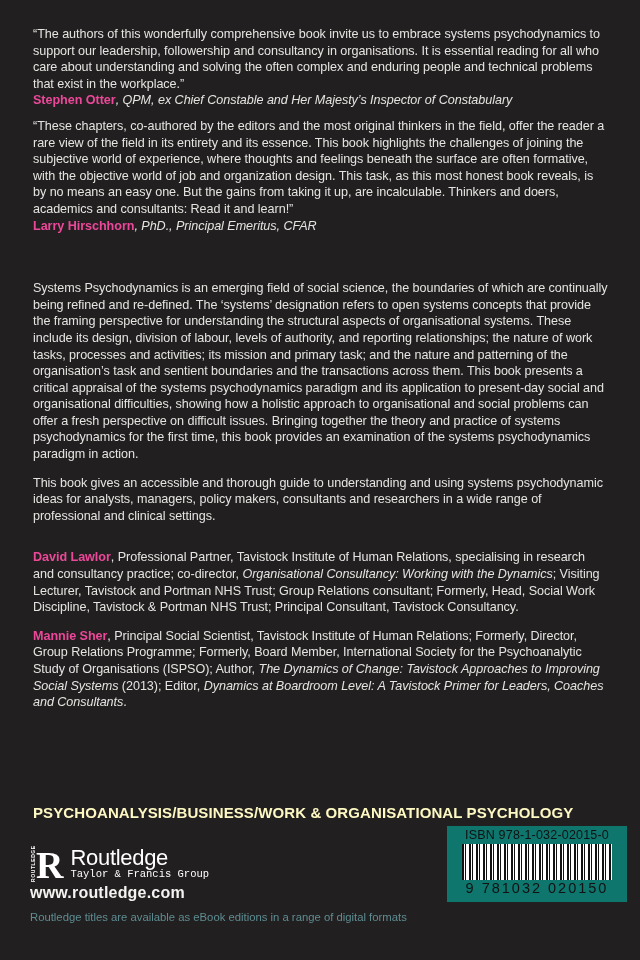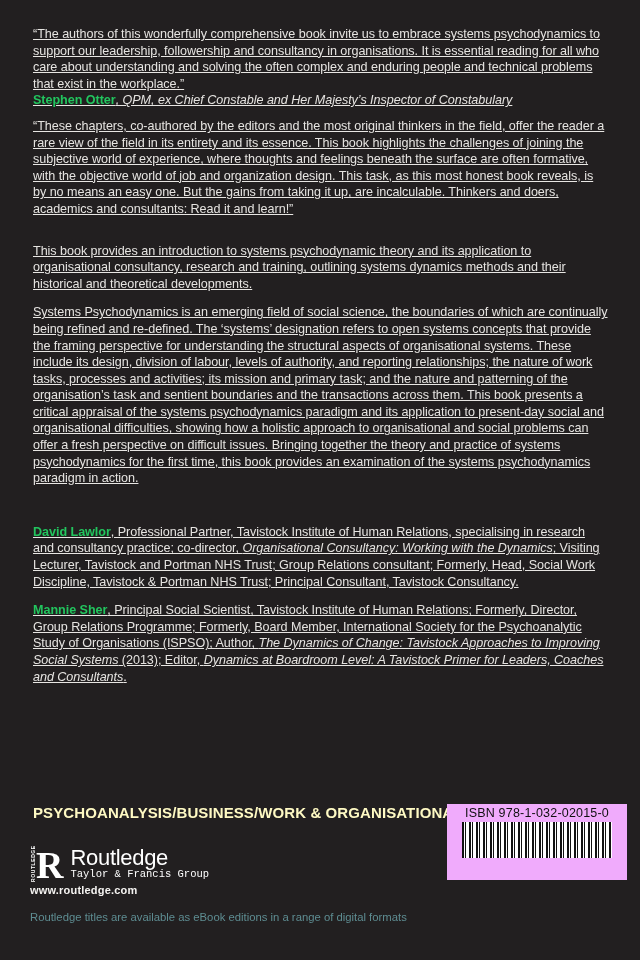--- a/index.html
+++ b/index.html
@@ -8,32 +8,32 @@
     width:640px;height:960px;
     margin:0 auto;
     background:#221f20;
     overflow:hidden;
     font-family:"Liberation Sans","DejaVu Sans",sans-serif;
     color:#e8e6e3;
     -webkit-font-smoothing:antialiased;
   }
   .flow{
     position:absolute;
-    top:26px;left:33px;right:31px;text-decoration:underline;
+    top:26px;left:33px;right:31px;
   }
   p{margin:0;}
   .body{
     font-size:12.6px;
     line-height:16.6px;
     letter-spacing:-0.05px;
     color:#e6e4e1;
   }
   .quote{margin-bottom:0;}
   .attr{margin-bottom:9px;}
-  .b{font-weight:bold;color:#22c55e;}
+  .b{font-weight:bold;color:#ec4899;}
   .i{font-style:italic;}
   .gap-lg{height:25px;}
   .gap-md{height:12px;}
   .category{
     position:absolute;
     left:33px;top:804px;
     font-size:15px;
     font-weight:bold;
     letter-spacing:0.1px;
     color:#fef9c3;
@@ -81,31 +81,31 @@
   }
   .logo-group{
     font-size:10.5px;
     line-height:12px;
     color:#ffffff;
     font-family:Liberation Mono, monospace;
   }
   .website{
     position:absolute;
     left:30px;top:884px;
-    font-size:11px;
+    font-size:16px;
     font-weight:bold;
     color:#f5f3f1;
     letter-spacing:0.2px;
   }
   
   .barcode-box{
     position:absolute;
-    left:447px;top:804px;
+    left:447px;top:826px;
     width:180px;height:76px;
-    background:#f0abfc;
+    background:#0f766e;
     color:#111;
     text-align:center;
     box-sizing:border-box;
     padding-top:2px;
   }
   .isbn{
     font-size:12.5px;
     line-height:15px;
     color:#111;
     letter-spacing:0.2px;
@@ -143,27 +143,28 @@
 <body>
 
 <div class="cover">
 
   <div class="flow">
 
     <p class="body quote">“The authors of this wonderfully comprehensive book invite us to embrace systems psychodynamics to support our leadership, followership and consultancy in organisations. It is essential reading for all who care about understanding and solving the often complex and enduring people and technical problems that exist in the workplace.”</p>
     <p class="body attr"><span class="b">Stephen Otter</span><span class="i">, QPM, ex Chief Constable and Her Majesty’s Inspector of Constabulary</span></p>
 
     <p class="body quote">“These chapters, co-authored by the editors and the most original thinkers in the field, offer the reader a rare view of the field in its entirety and its essence. This book highlights the challenges of joining the subjective world of experience, where thoughts and feelings beneath the surface are often formative, with the objective world of job and organization design. This task, as this most honest book reveals, is by no means an easy one. But the gains from taking it up, are incalculable. Thinkers and doers, academics and consultants: Read it and learn!”</p>
+    <p class="body attr"><span class="b">Larry Hirschhorn</span><span class="i">, PhD., Principal Emeritus, CFAR</span></p>
 
     <div class="gap-lg"></div>
 
-    <p class="body">This book provides an introduction to systems psychodynamic theory and its application to organisational consultancy, research and training, outlining systems dynamics methods and their historical and theoretical developments.</p>
     <div class="gap-md"></div>
     <p class="body">Systems Psychodynamics is an emerging field of social science, the boundaries of which are continually being refined and re-defined. The ‘systems’ designation refers to open systems concepts that provide the framing perspective for understanding the structural aspects of organisational systems. These include its design, division of labour, levels of authority, and reporting relationships; the nature of work tasks, processes and activities; its mission and primary task; and the nature and patterning of the organisation’s task and sentient boundaries and the transactions across them. This book presents a critical appraisal of the systems psychodynamics paradigm and its application to present-day social and organisational difficulties, showing how a holistic approach to organisational and social problems can offer a fresh perspective on difficult issues. Bringing together the theory and practice of systems psychodynamics for the first time, this book provides an examination of the systems psychodynamics paradigm in action.</p>
     <div class="gap-md"></div>
+    <p class="body">This book gives an accessible and thorough guide to understanding and using systems psychodynamic ideas for analysts, managers, policy makers, consultants and researchers in a wide range of professional and clinical settings.</p>
 
     <div class="gap-lg"></div>
 
     <p class="body"><span class="b">David Lawlor</span><span>, Professional Partner, Tavistock Institute of Human Relations, specialising in research and consultancy practice; co-director, </span><span class="i">Organisational Consultancy: Working with the Dynamics</span><span>; Visiting Lecturer, Tavistock and Portman NHS Trust; Group Relations consultant; Formerly, Head, Social Work Discipline, Tavistock &amp; Portman NHS Trust; Principal Consultant, Tavistock Consultancy.</span></p>
 
     <div class="gap-md"></div>
 
     <p class="body"><span class="b">Mannie Sher</span><span>, Principal Social Scientist, Tavistock Institute of Human Relations; Formerly, Director, Group Relations Programme; Formerly, Board Member, International Society for the Psychoanalytic Study of Organisations (ISPSO); Author, </span><span class="i">The Dynamics of Change: Tavistock Approaches to Improving Social Systems</span><span> (2013); Editor, </span><span class="i">Dynamics at Boardroom Level: A Tavistock Primer for Leaders, Coaches and Consultants</span><span>.</span></p>
   </div>
 
@@ -180,17 +181,18 @@
       <div class="logo-name">Routledge</div>
       <div class="logo-group">Taylor &amp; Francis Group</div>
     </div>
   </div>
 
   <div class="website">www.routledge.com</div>
 
   <div class="barcode-box">
     <div class="isbn">ISBN 978-1-032-02015-0</div>
     <div class="bars"></div>
+    <div class="digits">9 781032 020150</div>
   </div>
 
   <div class="footer-note">Routledge titles are available as eBook editions in a range of digital formats</div>
 
 </div>
 
 </body></html>

